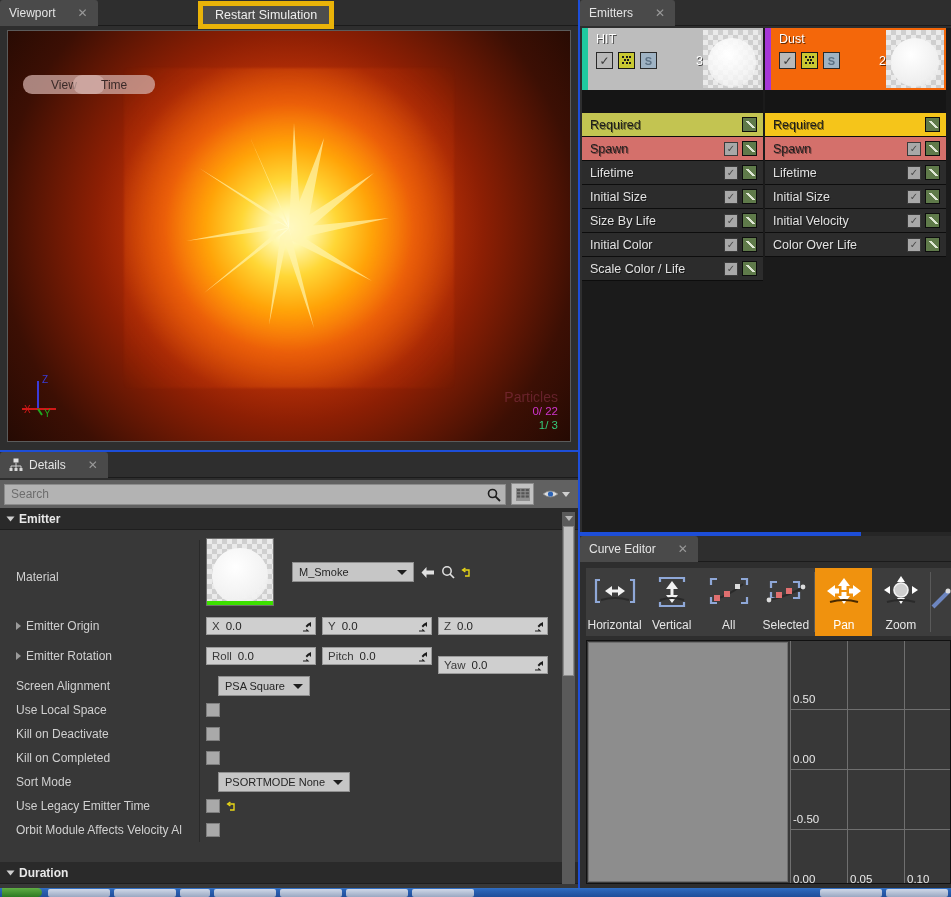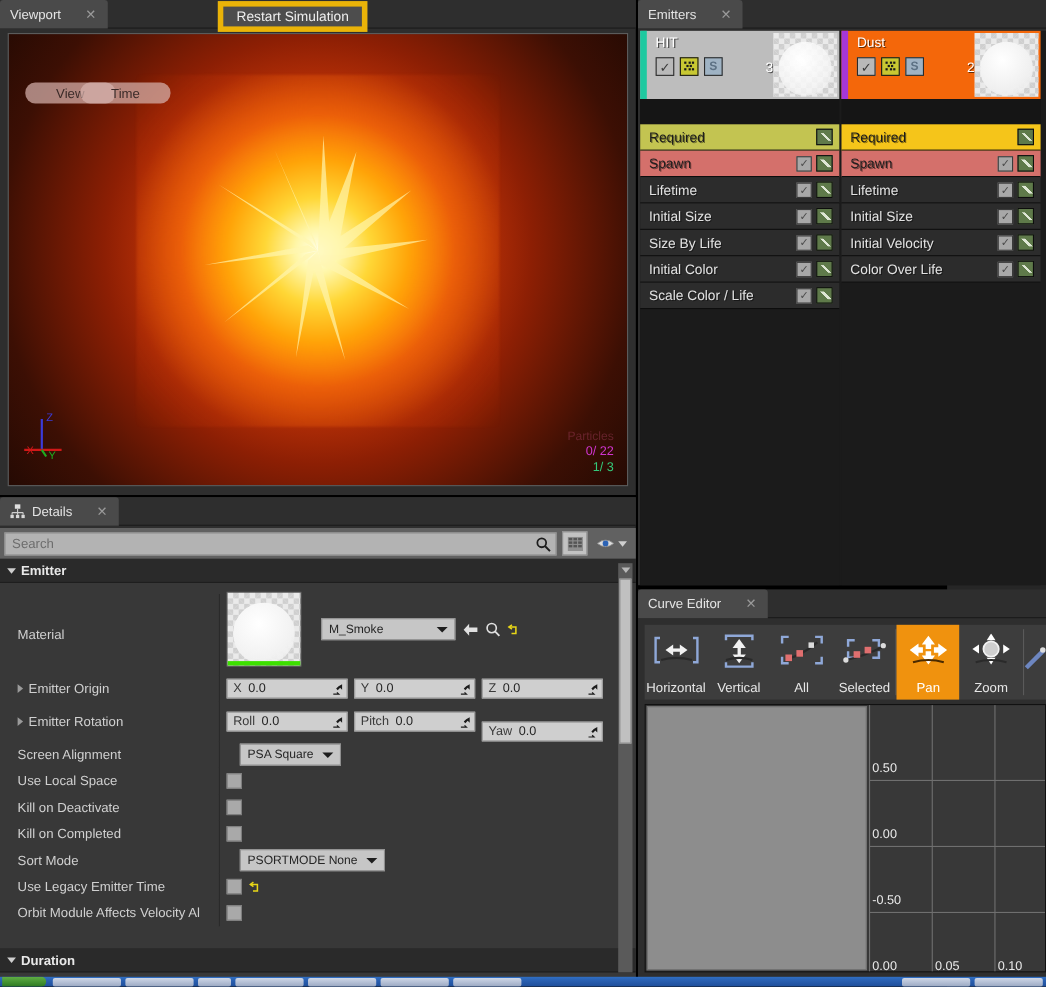--- a/index.html
+++ b/index.html
@@ -4,21 +4,21 @@
 <style>
   * { box-sizing: border-box; margin: 0; padding: 0; }
   html, body {
     width: 951px; height: 897px;
     background: #262626;
     font-family: "Liberation Sans", sans-serif;
     font-size: 12px;
     color: #d8d8d8;
     overflow: hidden;
   }
-  #root { position: relative; width: 861px; height: 897px; background: #000000; }
+  #root { position: relative; width: 861px; height: 897px; background: #1d4ed8; }
 
   
   .tabstrip { position: absolute; height: 26px; background: #2e2e2e; border-bottom: 1px solid #1b1b1b; }
   .tab {
     position: relative; display: inline-flex; align-items: center; gap: 6px;
     height: 26px; padding: 0 10px 0 9px;
     background: #4a4a4a; color: #e4e4e4; font-size: 12px;
     border-top-left-radius: 3px; border-top-right-radius: 3px;
   }
   .tab .tab-x { color: #9a9a9a; font-size: 12px; margin-left: 16px; cursor: pointer; }
@@ -49,21 +49,21 @@
     position: absolute; top: 44px; height: 19px; display:flex; align-items:center;
     padding: 0 28px; border-radius: 9px; background: rgba(214,178,172,0.72);
     color: #3a2a28; font-size: 12px; cursor: pointer;
   }
   #vp-btn-view { left: 15px; }
   #vp-btn-time { left: 65px; }
   #vp-axes { position: absolute; left: 8px; bottom: 22px; width: 50px; height: 48px; }
   #vp-stats { position: absolute; right: 12px; bottom: 9px; text-align: right; font-size: 11.5px; line-height: 14px; font-family: "Liberation Sans", sans-serif; }
   #vp-stats .l1 { color: #cf35cf; }
   #vp-stats .l2 { color: #34c97a; }
-  #vp-stats .l0 { color: rgba(160,60,90,0.45); font-size: 11px; }
+  #vp-stats .l0 { color: rgba(160,60,90,0.45); font-size: 14px; }
 
   
   #emitters-panel { position: absolute; left: 580px; top: 0; width: 371px; height: 532px; background: #2e2e2e; }
   #emitters-tabs { left: 0; top: 0; width: 371px; }
   #emitters-body { position: absolute; left: 2px; top: 28px; right: 0; bottom: 0; background: #1b1b1b; display: flex; }
   .emitter-col { width: 181px; margin-right: 2px; display: flex; flex-direction: column; }
   .emitter-head { position: relative; height: 62px; display: flex; flex-direction: column; justify-content: flex-start; }
   .emitter-accent { position: absolute; left: 0; top: 0; bottom: 0; width: 6px; }
   .emitter-head-inner { position: absolute; left: 6px; right: 0; top: 0; bottom: 0; padding: 4px 0 0 8px; }
   .emitter-name { font-size: 12.5px; color: #fff; text-shadow: 1px 1px 0 rgba(0,0,0,.6); }

